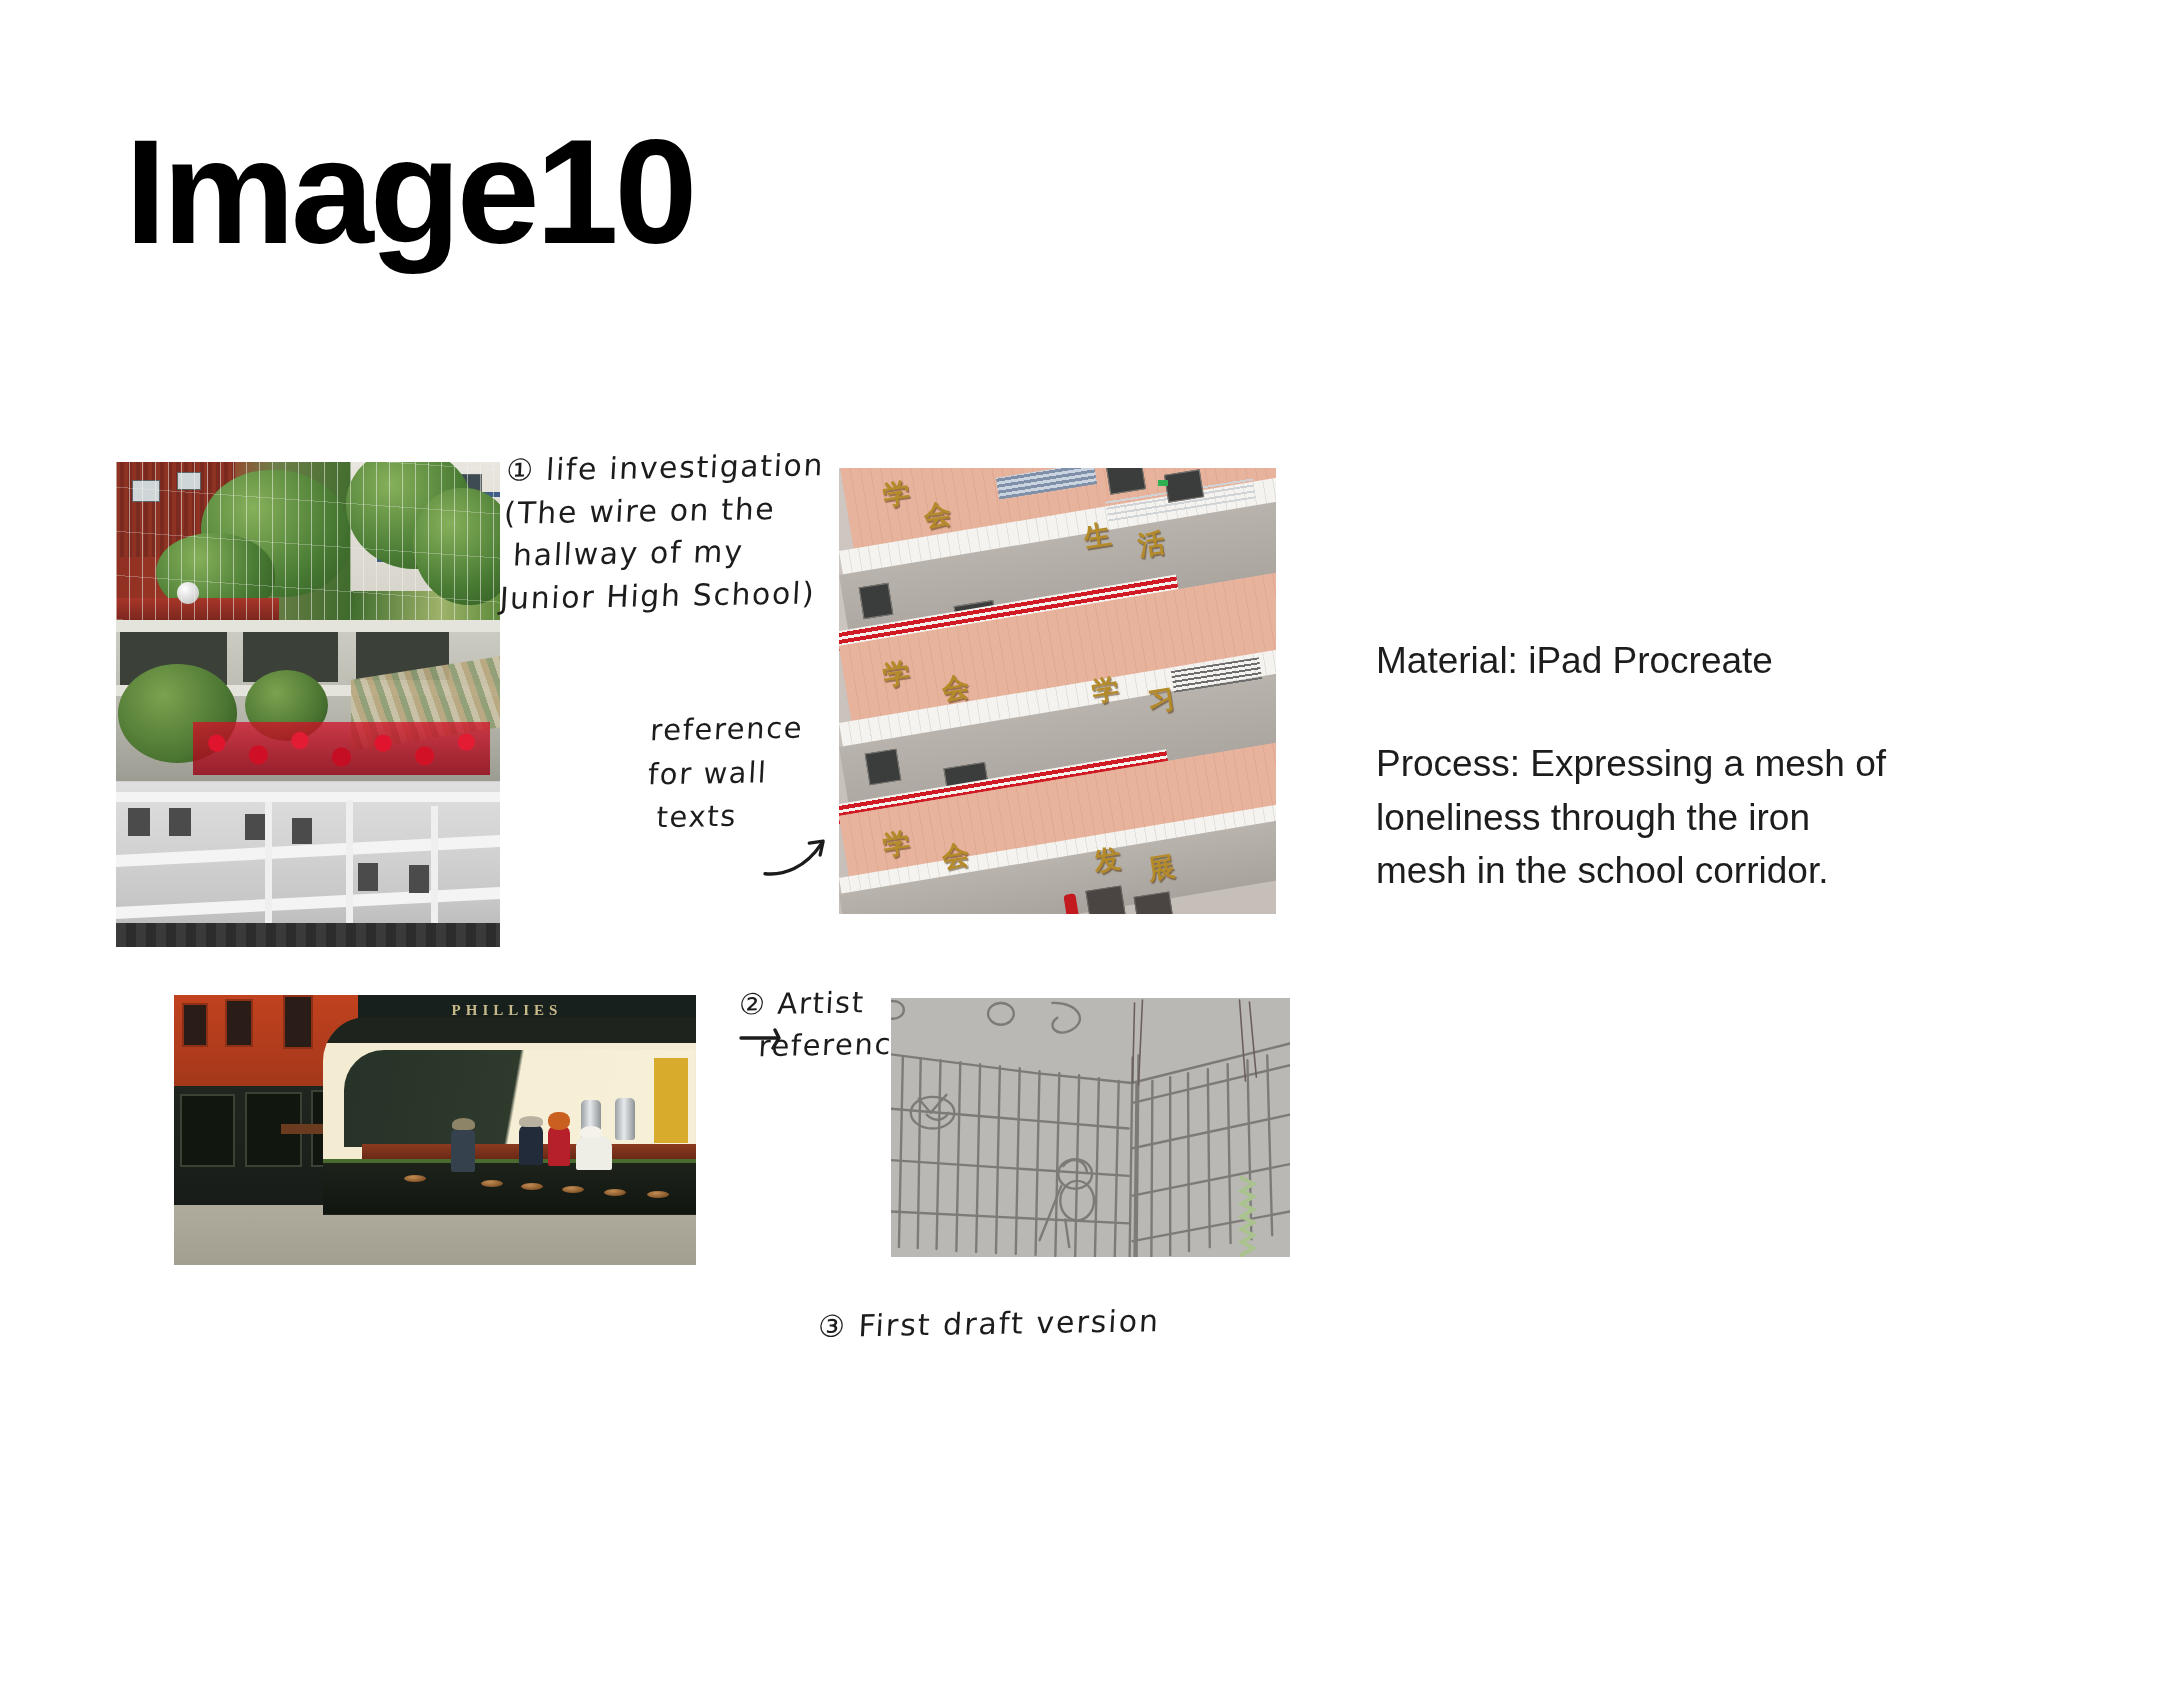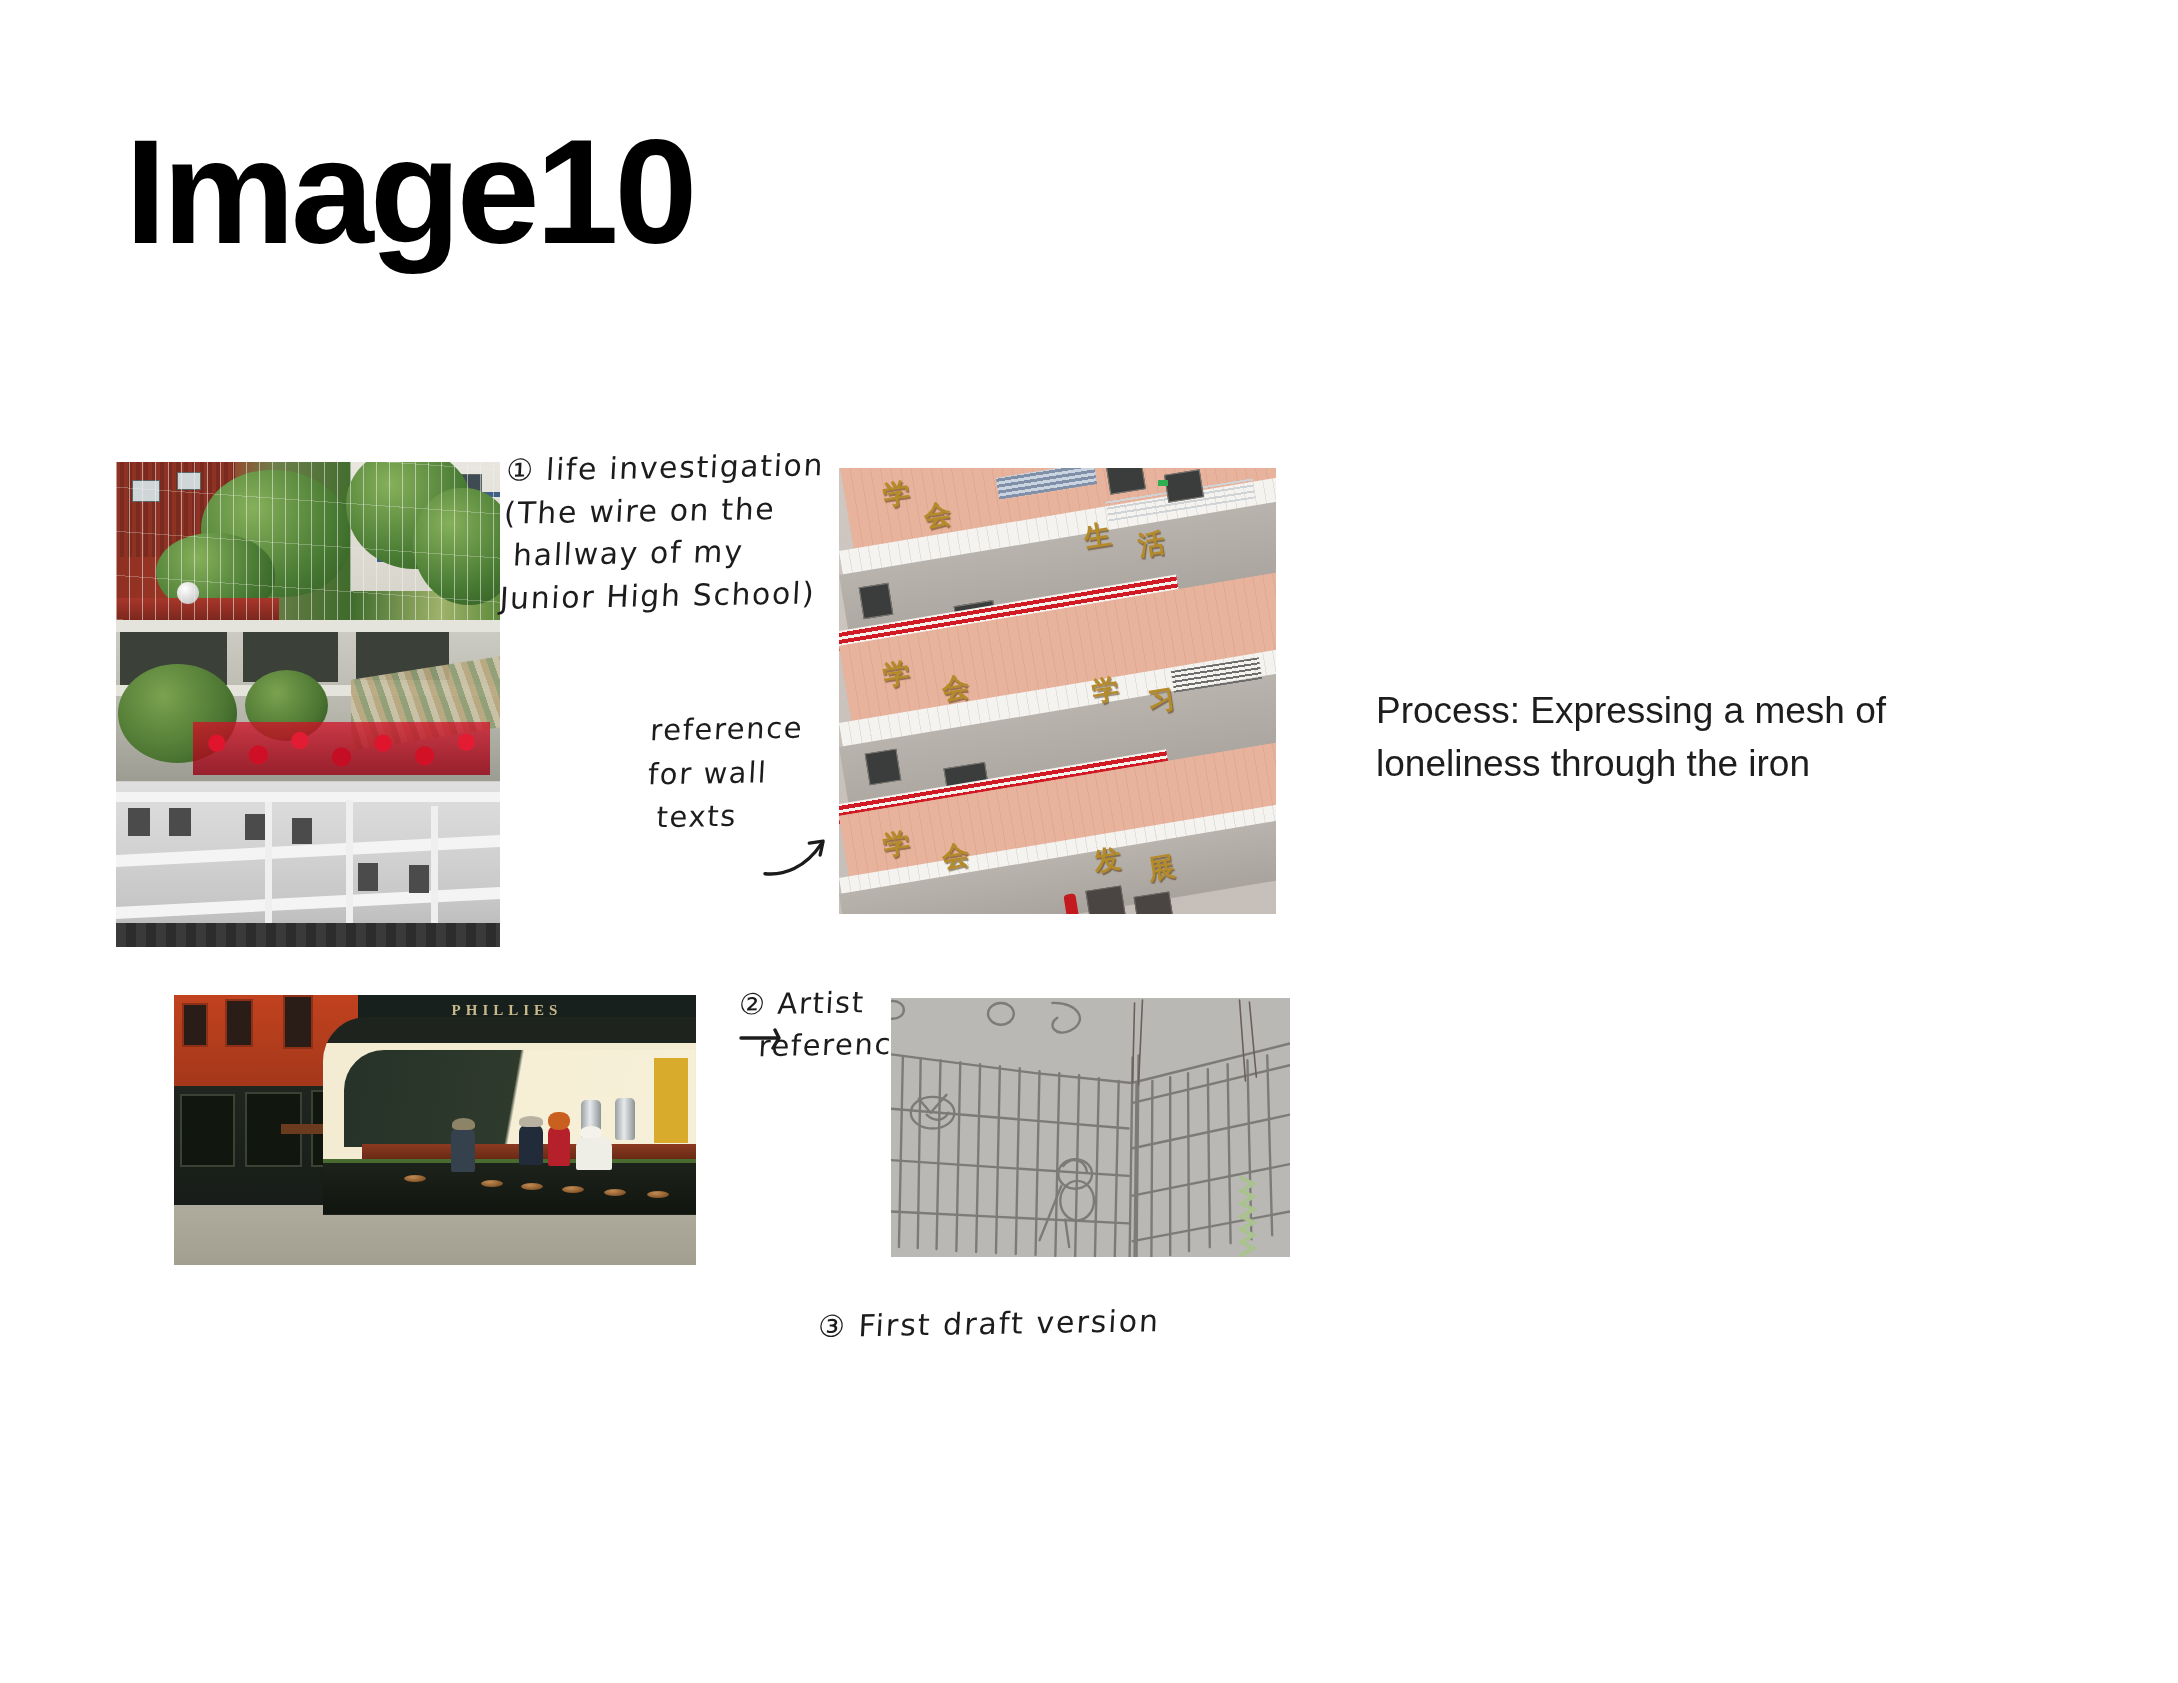--- a/index.html
+++ b/index.html
@@ -423,17 +423,19 @@
       <path d="M362 4 L 369 80" stroke="#6b5f5c" stroke-width="1.6"></path>
     </g>
 
     <path d="M354 182 l 12 6 l -12 7 l 12 6 l -12 7 l 12 6 l -12 7 l 12 6 l -12 7 l 12 6 l -12 7 l 12 6 l -12 7" fill="none" stroke="#a9c28e" stroke-width="4" stroke-linecap="round"></path>
   </svg>
 </div>
 
 <div class="handwriting" id="note-first-draft">③ First draft version</div>
 
 <div id="info-panel">
+  <p class="info-line">Material: iPad Procreate</p>
   <div class="info-gap"></div>
   <p class="info-line">Process: Expressing a mesh of</p>
   <p class="info-line">loneliness through the iron</p>
+  <p class="info-line">mesh in the school corridor.</p>
 </div>
 
 
 </body></html>

